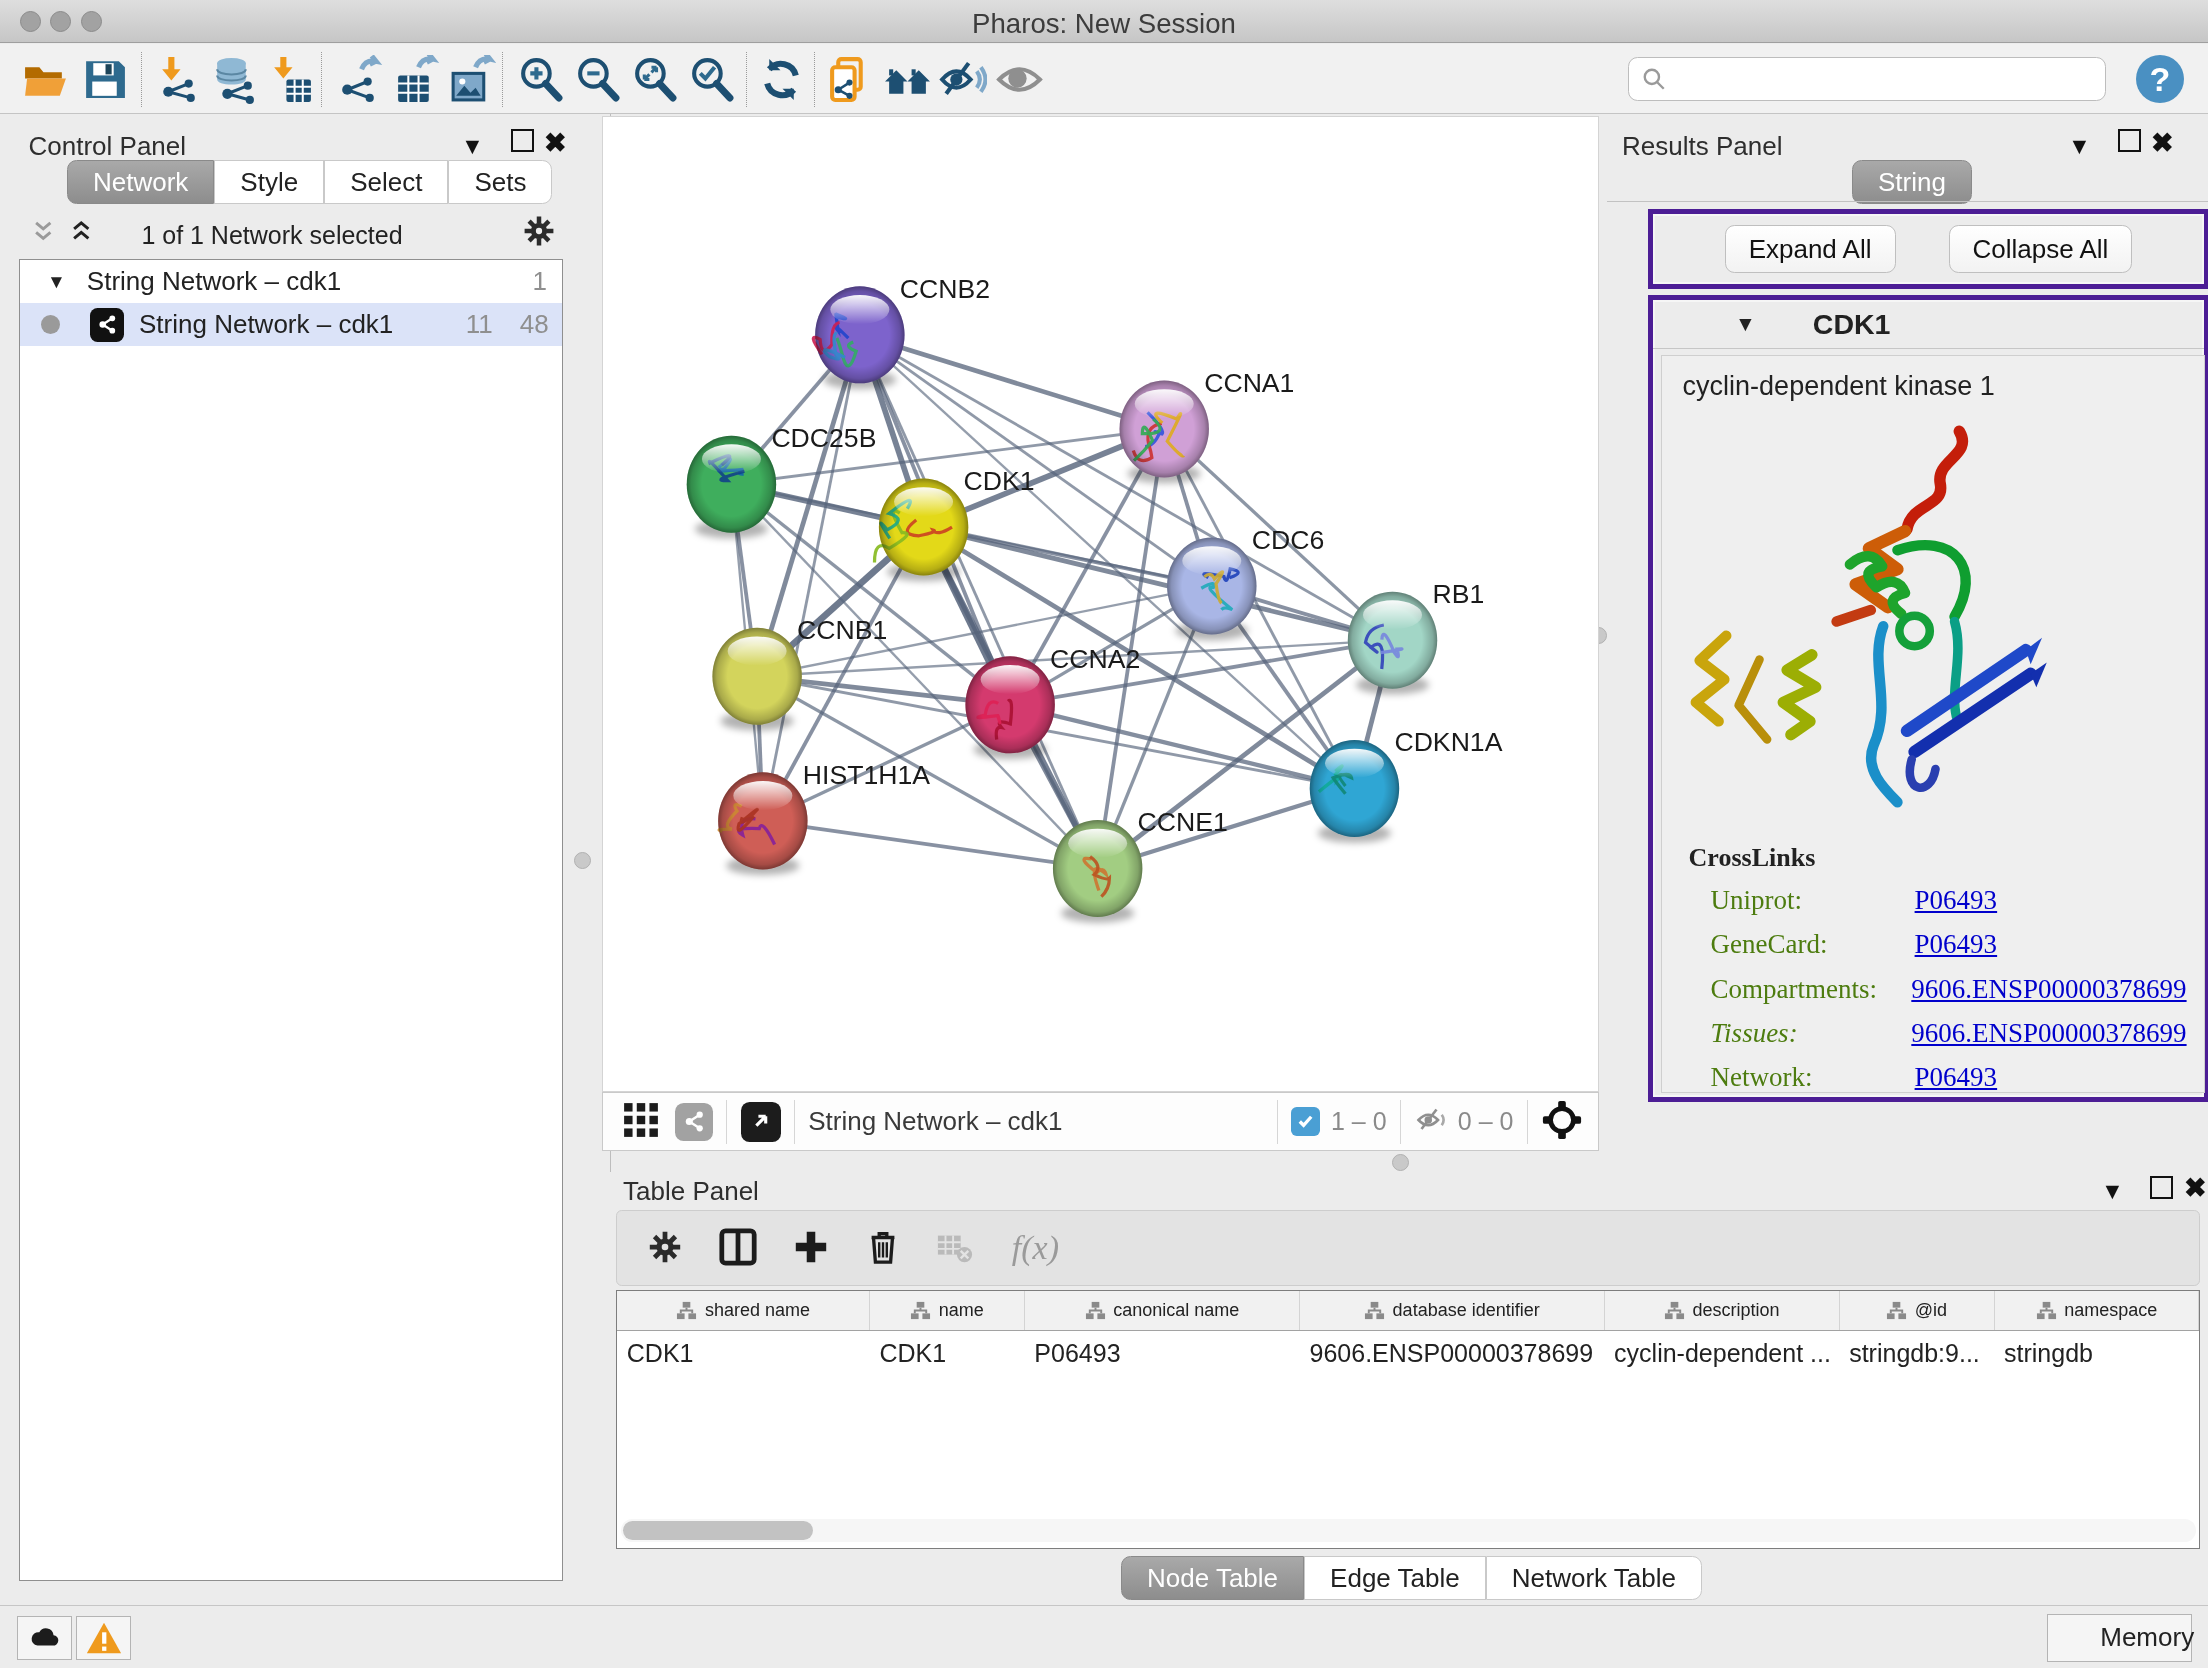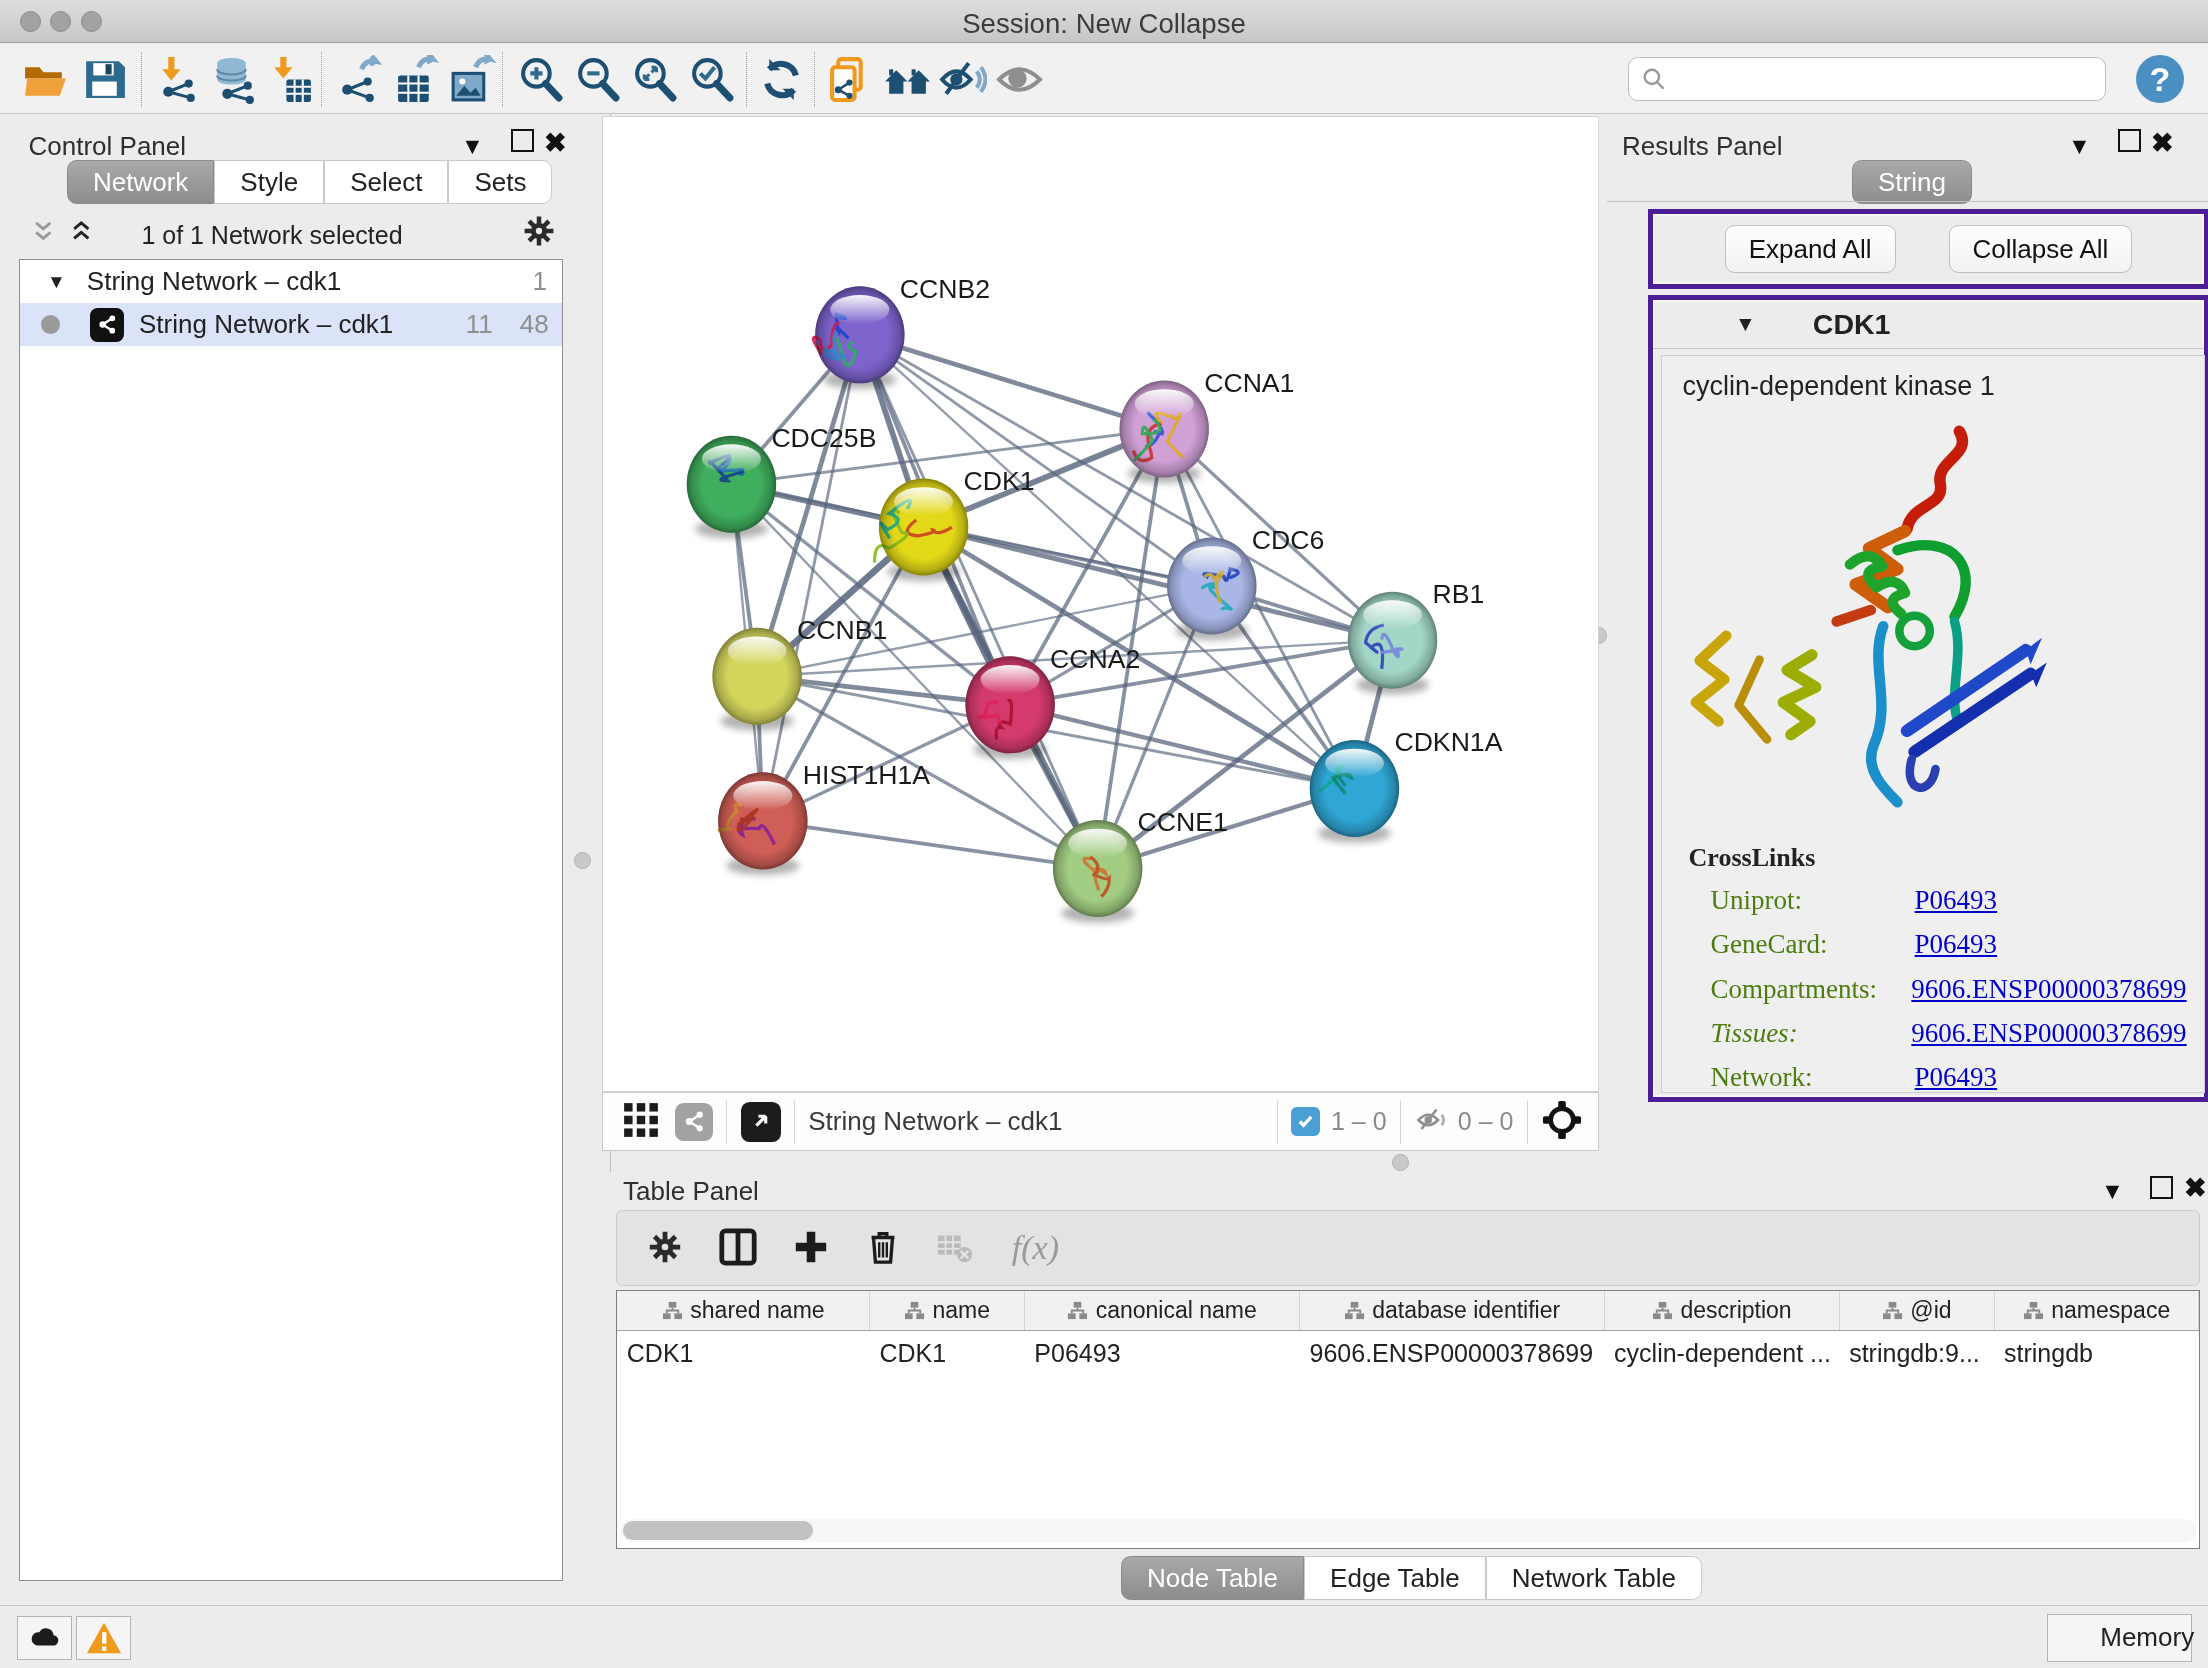--- a/index.html
+++ b/index.html
@@ -58,41 +58,41 @@
   #cdk1-content { background:#efefef; border:1px solid #cfcfcf; }
   .xl-label { font-family:"Liberation Serif", serif; font-size:27px; color:#4d7c0f; }
   .xl-link { font-family:"Liberation Serif", serif; font-size:27px; color:#0000cc; text-decoration:underline; }
 
   
   #table-panel { left:602px; top:1172px; width:1606px; height:430px; background:#ececec; }
   #tp-toolbar { left:14.3px; top:38px; width:1584px; height:76px; background:#e3e3e3; border:1px solid #cdcdcd;
     border-radius:5.7px; display:flex; align-items:center; }
   #tp-table { left:14.3px; top:118px; width:1584px; height:259px; background:#fff; border:1.9px solid #7d7d7d; overflow:hidden; }
   .th-row { display:flex; height:40px; background:#f1f1f1; border-bottom:1.9px solid #a2a2a2; }
-  .th { display:flex; align-items:center; gap:7.6px; font-size:23px; justify-content:center; border-right:1px solid #d4d4d4; overflow:hidden; white-space:nowrap; }
+  .th { display:flex; align-items:center; gap:7.6px; font-size:18px; justify-content:center; border-right:1px solid #d4d4d4; overflow:hidden; white-space:nowrap; }
   .td-row { display:flex; height:44px; }
   .td { font-size:25px; padding:7.6px 5.7px 0 9.5px; overflow:hidden; white-space:nowrap; }
   #tp-scroll { position:absolute; left:3.8px; right:3.8px; bottom:5.7px; height:23px; background:#f6f6f6; border-radius:11.4px; }
   #tp-thumb { position:absolute; left:1.9px; top:1.9px; width:190px; height:19px; background:#c2c2c2; border-radius:9.5px; }
 
   
   #status-bar { left:0; top:1605px; width:2208px; height:63px; background:#ececec; border-top:1px solid #c6c6c6; }
   .sb-btn { top:9.5px; width:55px; height:44px; background:#f5f5f5; border:1px solid #b4b4b4; display:flex; align-items:center; justify-content:center; }
   #memory-btn { left:2047px; top:7.6px; width:145px; height:48px; background:#f5f5f5; border:1px solid #b4b4b4;
     display:flex; align-items:center; justify-content:center; gap:11.4px; font-size:26px;padding-left:44px; }
   #memory-dot { width:25px; height:25px; border-radius:50%; background:#1d9b3c; }
 </style>
 </head>
 <body>
 
 <div id="titlebar" class="abs">
   <div class="traffic abs" style="left:20px"></div>
   <div class="traffic abs" style="left:50px"></div>
   <div class="traffic abs" style="left:81px"></div>
-  <div id="win-title" class="abs">Session: New Collapse</div>
+  <div id="win-title" class="abs">Pharos: New Session</div>
 </div>
 
 <div id="toolbar" class="abs">
   <div class="tbicon abs" style="left:21px">
     <svg width="49" height="49" viewBox="0 0 48 48">
         <path d="M4 12 h14 l4 5 h18 v6 H4z" fill="#b36b00"></path>
         <path d="M6 23 h38 l-6 17 H4z" fill="#f0a038"></path>
       </svg>
     </div>
   <div class="tbicon abs" style="left:80px">

